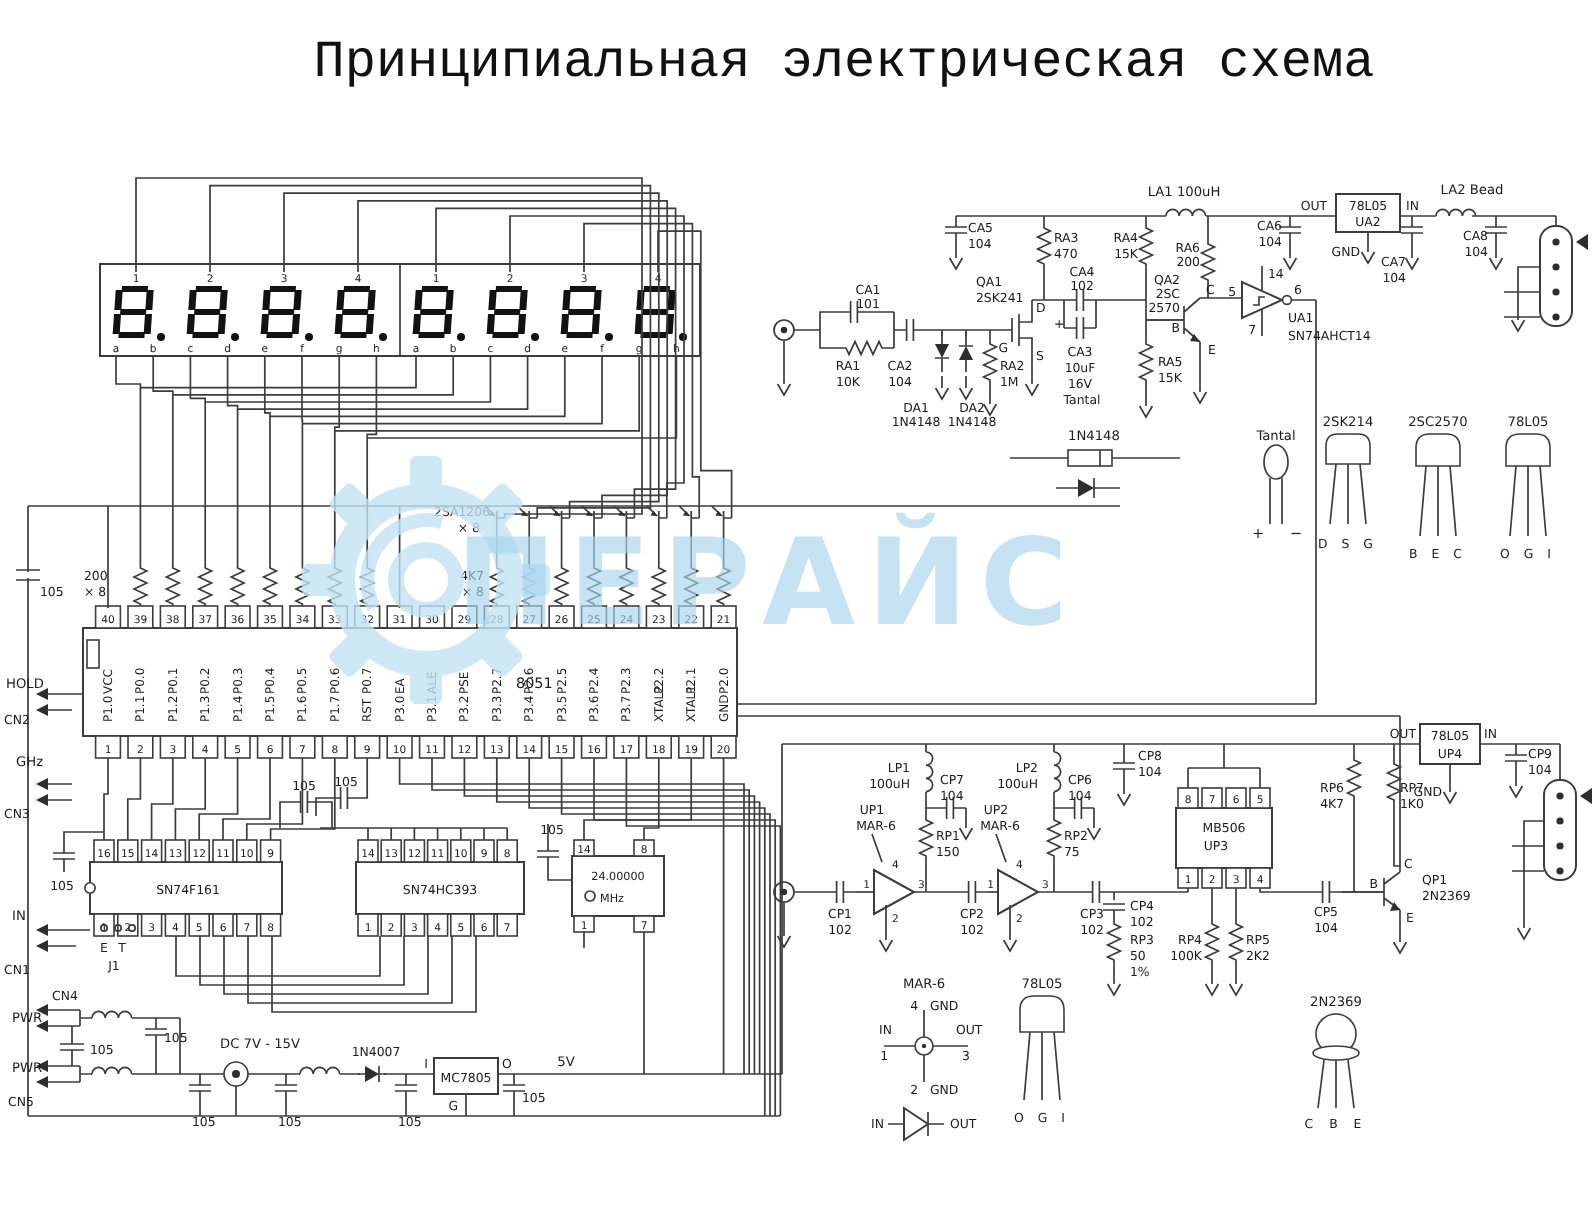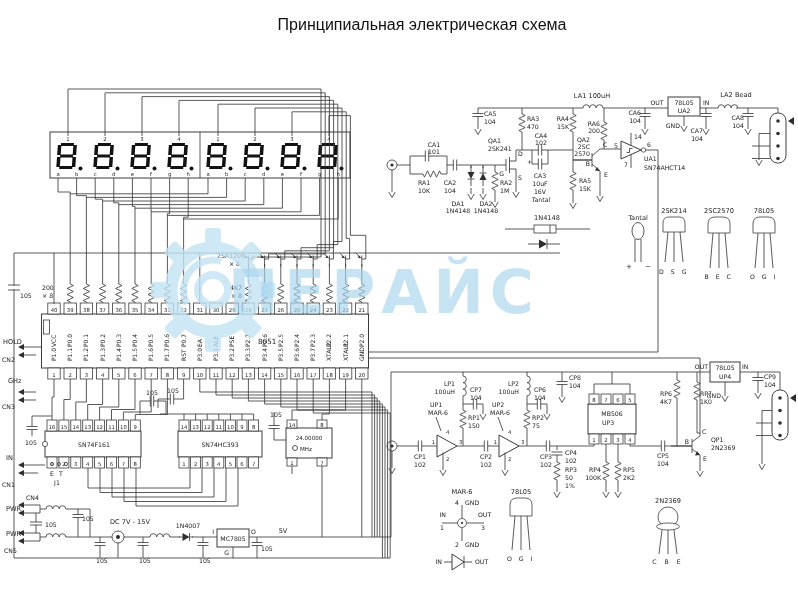--- a/index.html
+++ b/index.html
@@ -1,19 +1,19 @@
 <!DOCTYPE html>
 <html><head>
 <meta charset="utf-8">
 <style>
   html,body{margin:0;padding:0;background:#fff;}
   .stage{position:relative;width:798px;height:614px;background:#fff;overflow:hidden;
          font-family:"DejaVu Sans",sans-serif;}
   .title{position:absolute;top:16px;left:0;width:100%;text-align:center;padding-left:46px;
-         box-sizing:border-box;font-family:Liberation Sans, sans-serif;font-size:16px;color:#111;}
+         box-sizing:border-box;font-family:Liberation Mono, monospace;font-size:26px;color:#111;}
   svg{position:absolute;top:0;left:0;}
   .w{stroke:#3c3c3c;stroke-width:.85;fill:none;}
   .wf{fill:#2e2e2e;stroke:none;}
   .pb{fill:#fff;stroke:#3c3c3c;stroke-width:.8;}
   .box{fill:#fff;stroke:#3c3c3c;stroke-width:1;}
   text{fill:#1c1c1c;stroke:none;}
   .t5{font-size:5.3px;} .t55{font-size:5.6px;} .t6{font-size:6.2px;} .t65{font-size:6.6px;}
   .t7{font-size:7.2px;} .tv{font-size:6px;}
   .mid{text-anchor:middle;} .end{text-anchor:end;}
   .seg{fill:#121212;}

